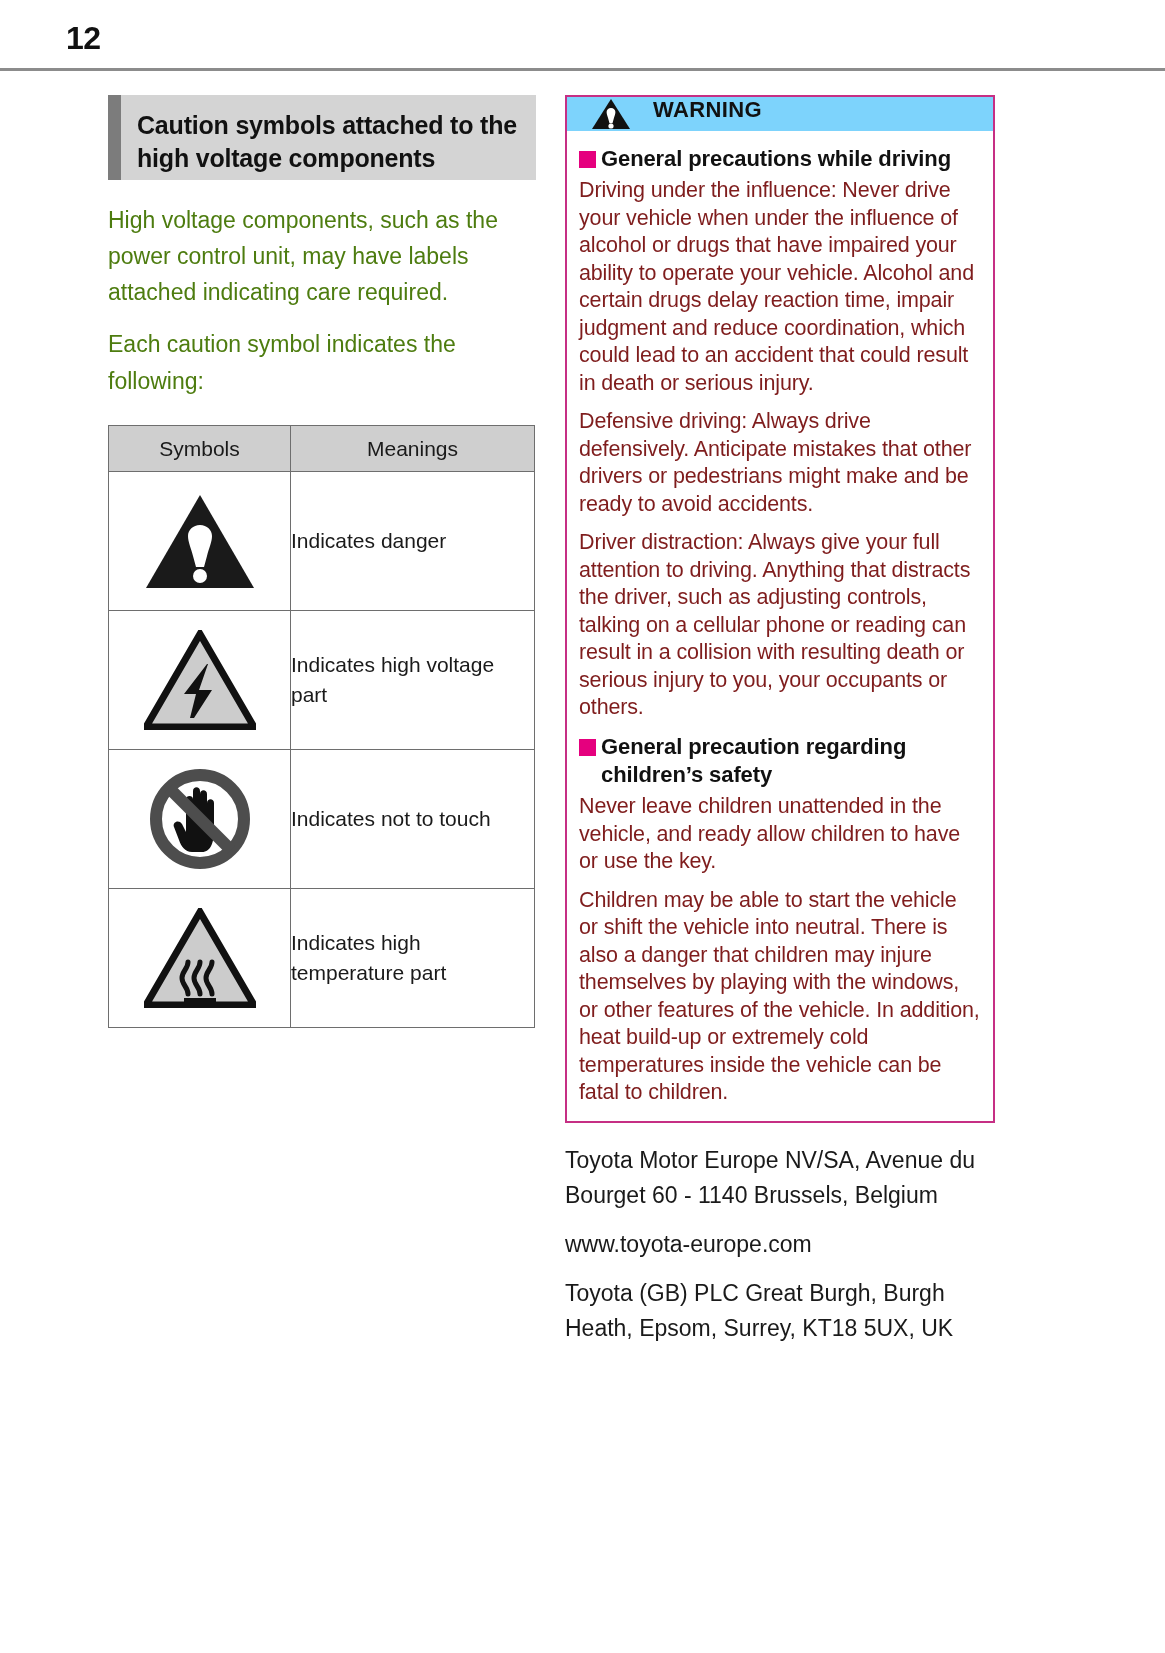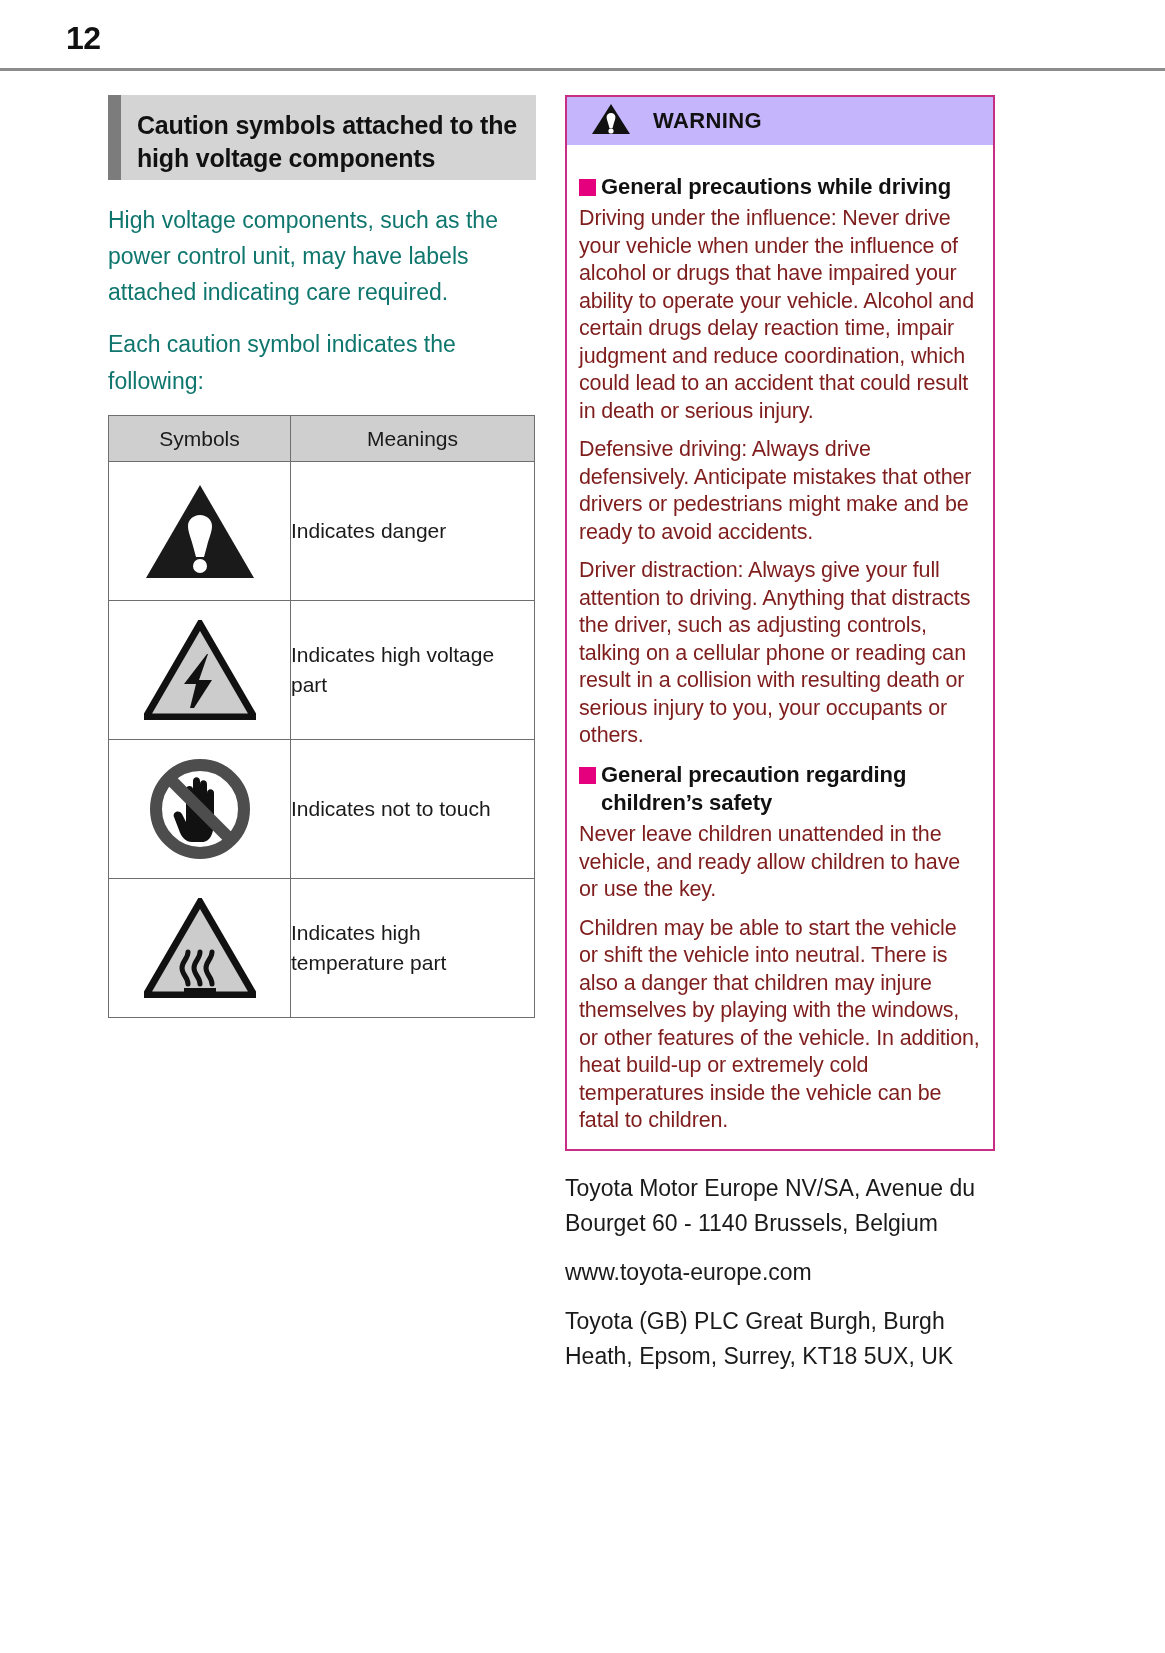--- a/index.html
+++ b/index.html
@@ -68,30 +68,30 @@
     font-weight: bold;
     line-height: 1.33;
     color: #111;
     letter-spacing: -0.2px;
   }
 
   
   .body-para {
     font-size: 23px;
     line-height: 1.58;
-    color: #0f766e;
+    color: #4d7c0f;
     margin: 0;
     padding: 0;
   }
   #intro-para-1 { margin-top: 22px; }
   #intro-para-2 { margin-top: 16px; }
 
   
   #symbols-table {
-    margin-top: 16px;
+    margin-top: 26px;
     border-collapse: collapse;
     width: 426px;
     table-layout: fixed;
   }
   #symbols-table th,
   #symbols-table td {
     border: 1px solid #6e6e6e;
     padding: 0;
   }
   #symbols-table thead th {
@@ -118,36 +118,35 @@
   }
 
   
   #warning-box {
     border: 2px solid #c62f84;
     box-sizing: border-box;
     width: 430px;
     background: #ffffff;
   }
   #warning-header {
-    background: #c4b5fd;
-    height: 48px;
+    background: #7dd3fc;
+    height: 34px;
     display: flex;
-    align-items: center;
     padding-left: 24px;
     box-sizing: border-box;
   }
   #warning-title {
     font-size: 22px;
     font-weight: bold;
     letter-spacing: 0.4px;
     margin-left: 22px;
     color: #111;
   }
   #warning-body {
-    padding: 24px 12px 14px 12px;
+    padding: 10px 12px 14px 12px;
   }
   .warn-subhead {
     display: flex;
     align-items: flex-start;
     margin-top: 4px;
     margin-bottom: 4px;
   }
   .warn-bullet {
     width: 17px;
     height: 17px;

